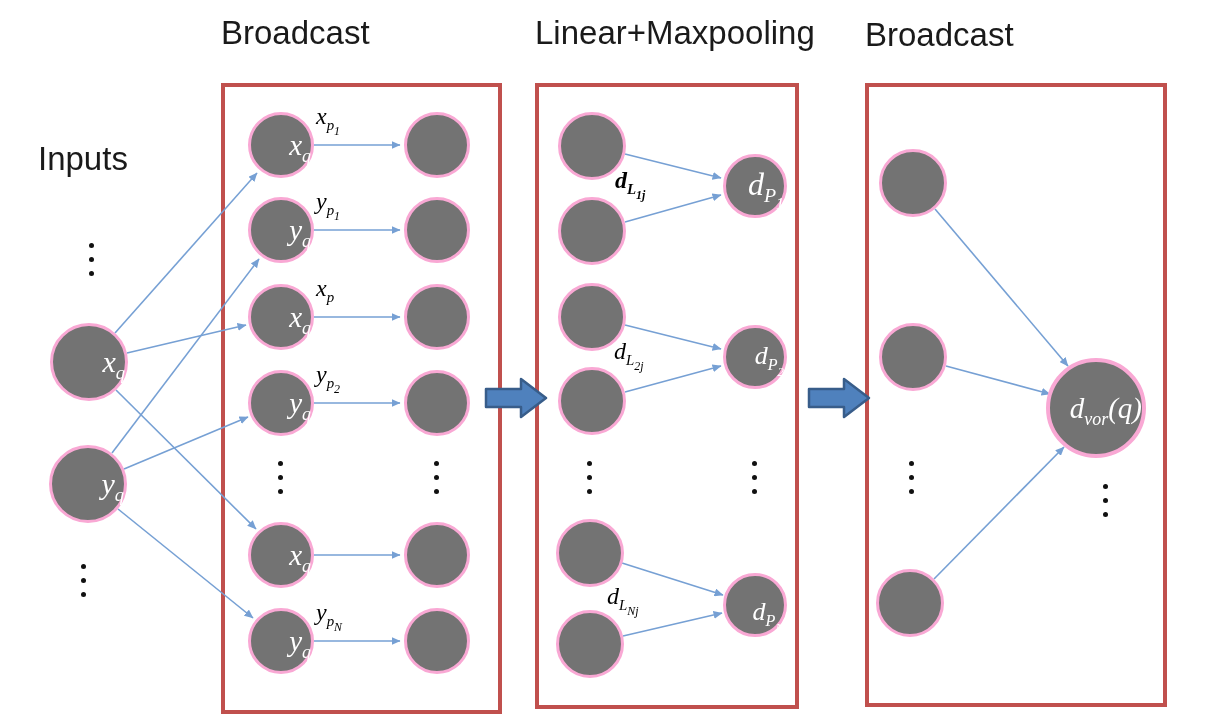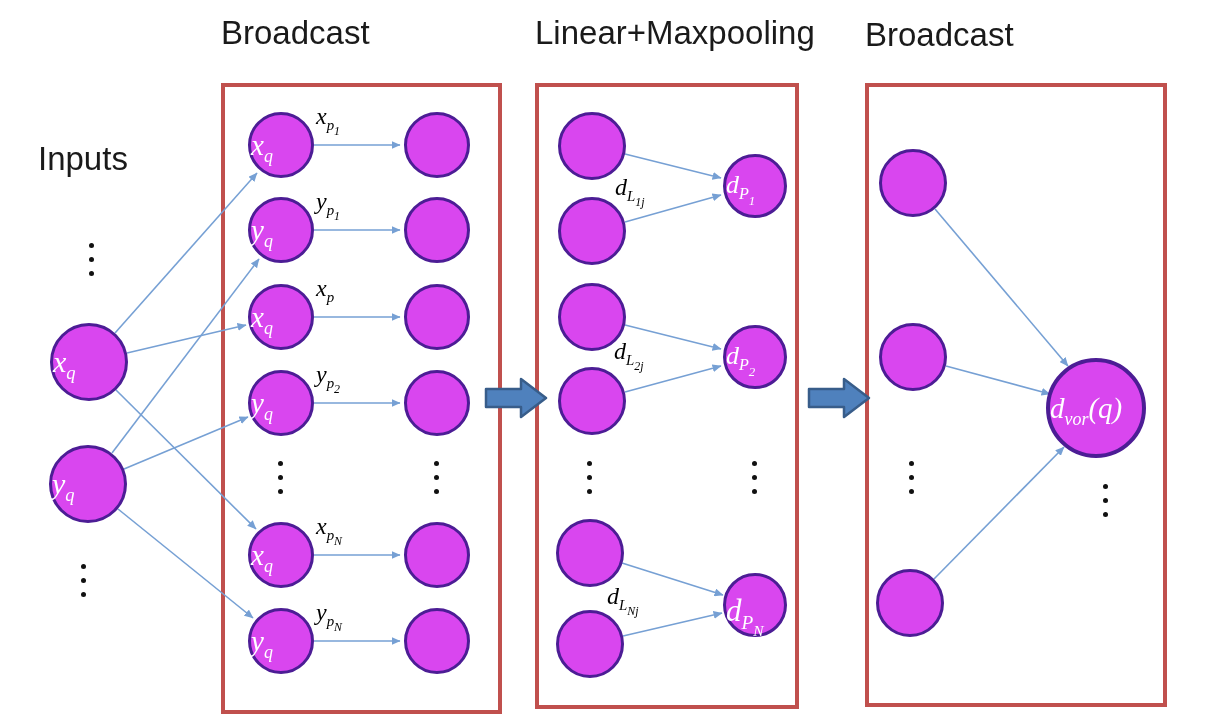--- a/index.html
+++ b/index.html
@@ -9,23 +9,23 @@
   }
   .title {
     position:absolute; color:#1a1a1a; font-size:33px; letter-spacing:0px;
     white-space:nowrap;
   }
   .stage-box {
     position:absolute; border:4px solid #c0504d; background:transparent;
     box-sizing:border-box;
   }
   .node {
-    position:absolute; border-radius:50%; background:#d946ef;
-    border:3px solid #4c1d95; box-sizing:border-box;
-    display:flex; align-items:center; justify-content:flex-start;
+    position:absolute; border-radius:50%; background:#737373;
+    border:3px solid #f9a8d4; box-sizing:border-box;
+    display:flex; align-items:center; justify-content:flex-end;
   }
   .node.big { border-width:4px; }
   .math {
     font-family:"Liberation Serif", serif; font-style:italic; color:#000;
     white-space:nowrap; line-height:1;
   }
   .math sub { font-size:0.62em; line-height:0; vertical-align:-0.38em; }
   .math sub sub { font-size:0.8em; vertical-align:-0.45em; }
   .node .math { color:#ffffff; }
   .edge-label { position:absolute; font-size:24px; }
@@ -123,41 +123,40 @@
   <div class="node" style="left:404px; top:197px; width:66px; height:66px;"></div>
   <div class="node" style="left:404px; top:284px; width:66px; height:66px;"></div>
   <div class="node" style="left:404px; top:370px; width:66px; height:66px;"></div>
   <div class="node" style="left:404px; top:522px; width:66px; height:66px;"></div>
   <div class="node" style="left:404px; top:608px; width:66px; height:66px;"></div>
 
   <div class="edge-label math" style="left:316px; width:104px; top:104px;"><span>x</span><sub><span>p</span><sub>1</sub></sub></div>
   <div class="edge-label math" style="left:316px; width:104px; top:189px;"><span>y</span><sub><span>p</span><sub>1</sub></sub></div>
   <div class="edge-label math" style="left:316px; width:104px; top:276px;"><span>x</span><sub><span>p</span><sub></sub></sub></div>
   <div class="edge-label math" style="left:316px; width:104px; top:362px;"><span>y</span><sub><span>p</span><sub>2</sub></sub></div>
-  <div class="edge-label math" style="left:316px; width:104px; top:514px;"><span>x</span><sub><span>p</span><sub>N</sub></sub></div>
   <div class="edge-label math" style="left:316px; width:104px; top:600px;"><span>y</span><sub><span>p</span><sub>N</sub></sub></div>
 
   <div class="node" style="left:558px; top:112px; width:68px; height:68px;"></div>
   <div class="node" style="left:558px; top:197px; width:68px; height:68px;"></div>
   <div class="node" style="left:558px; top:283px; width:68px; height:68px;"></div>
   <div class="node" style="left:558px; top:367px; width:68px; height:68px;"></div>
   <div class="node" style="left:556px; top:519px; width:68px; height:68px;"></div>
   <div class="node" style="left:556px; top:610px; width:68px; height:68px;"></div>
 
   <div class="node" style="left:723px; top:154px; width:64px; height:64px;">
-    <span class="math" style="font-size:26px;font-style:italic;"><span>d</span><sub><span>P</span><sub>1</sub></sub></span>
+    <span class="math" style="font-size:32px;font-style:italic;"><span>d</span><sub><span>P</span><sub>1</sub></sub></span>
   </div>
   <div class="node" style="left:723px; top:325px; width:64px; height:64px;">
     <span class="math" style="font-size:26px;"><span>d</span><sub><span>P</span><sub>2</sub></sub></span>
   </div>
   <div class="node" style="left:723px; top:573px; width:64px; height:64px;">
-    <span class="math" style="font-size:31px;margin-top:16px;"><span>d</span><sub><span>P</span><sub>N</sub></sub></span>
-  </div>
-
-  <div class="edge-label math" style="left:615px; width:100px; top:175px;"><span>d</span><sub><span>L</span><sub>1j</sub></sub></div>
+    <span class="math" style="font-size:26px;margin-top:16px;"><span>d</span><sub><span>P</span><sub>N</sub></sub></span>
+  </div>
+
+  <div class="edge-label math" style="left:615px; width:100px; top:168px;font-weight:bold;"><span>d</span><sub><span>L</span><sub>1j</sub></sub></div>
   <div class="edge-label math" style="left:614px; width:100px; top:339px;"><span>d</span><sub><span>L</span><sub>2j</sub></sub></div>
   <div class="edge-label math" style="left:607px; width:100px; top:584px;"><span>d</span><sub><span>L</span><sub>Nj</sub></sub></div>
 
   <div class="node" style="left:879px; top:149px; width:68px; height:68px;"></div>
   <div class="node" style="left:879px; top:323px; width:68px; height:68px;"></div>
   <div class="node" style="left:876px; top:569px; width:68px; height:68px;"></div>
 
   <div class="node big" style="left:1046px; top:358px; width:100px; height:100px;">
     <span class="math" style="font-size:29px;"><span>d</span><sub>vor</sub><span>(q)</span></span>
   </div>

